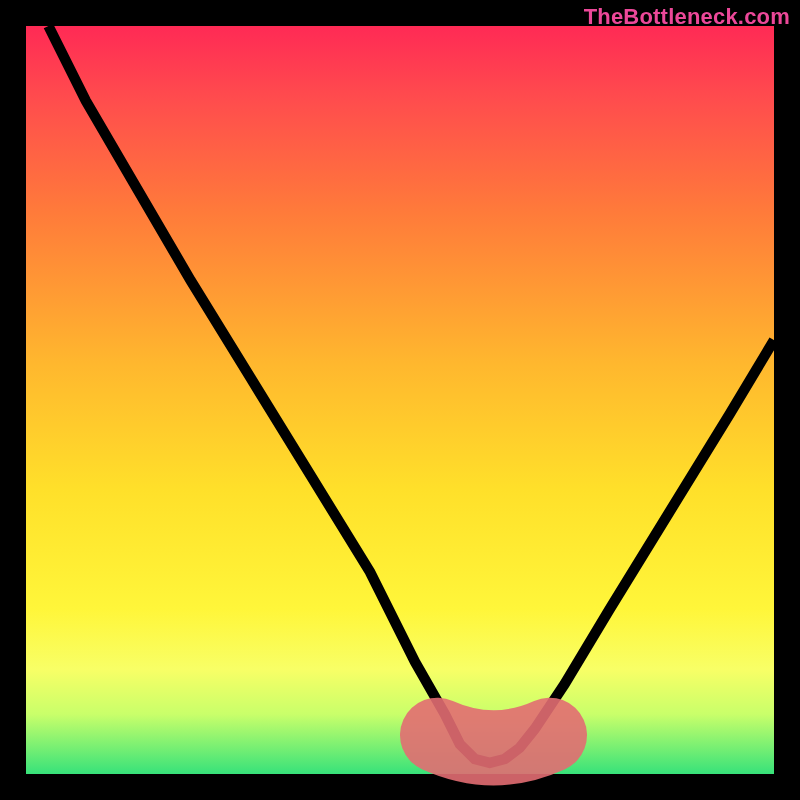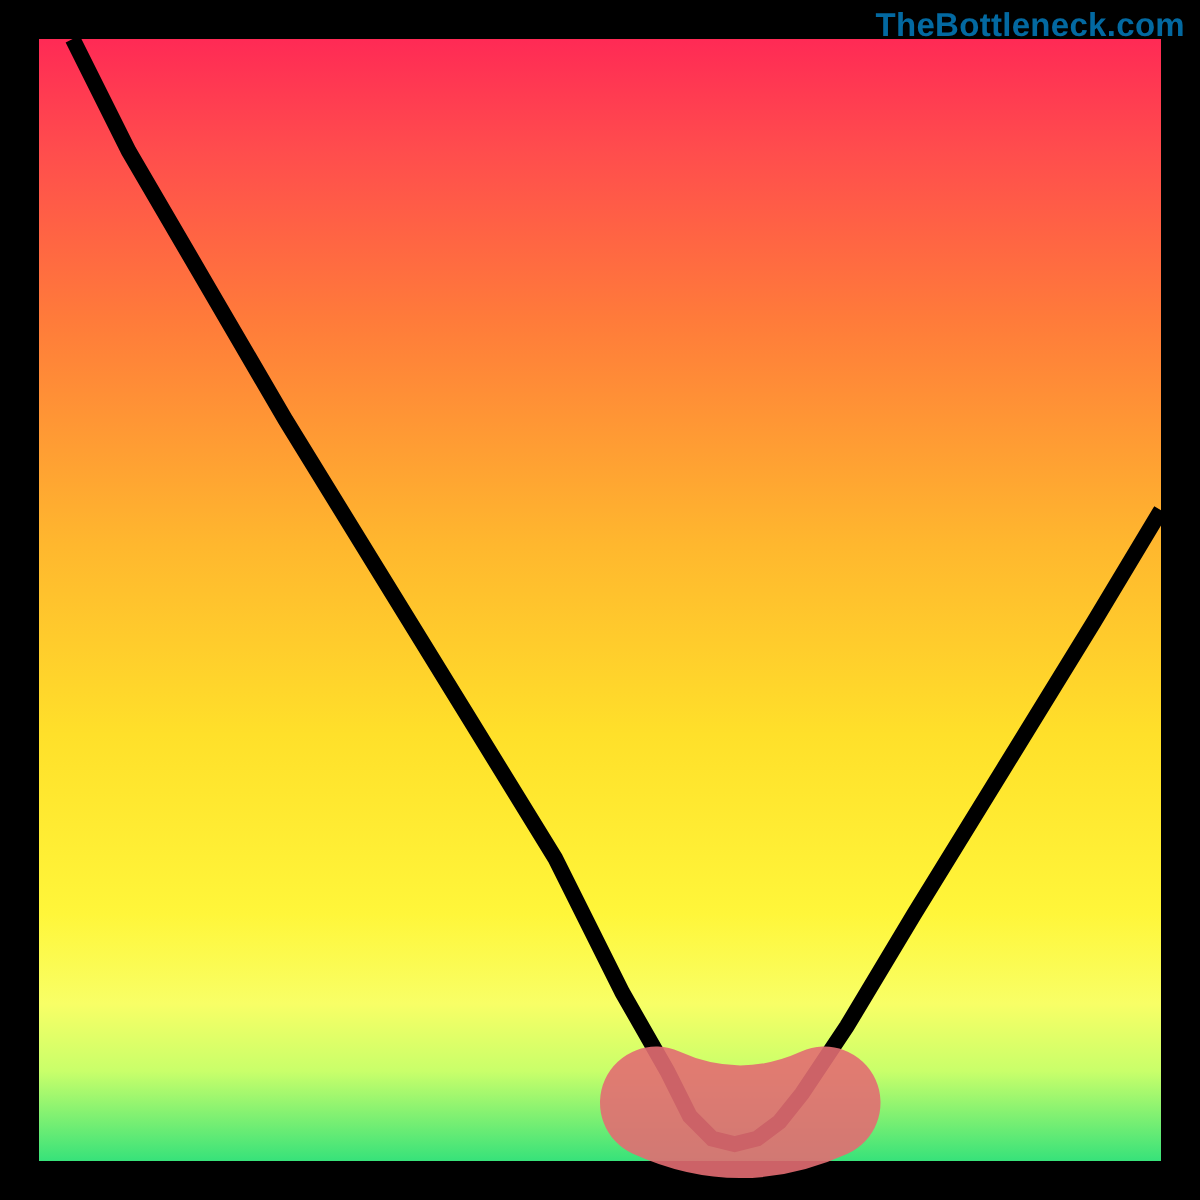--- a/index.html
+++ b/index.html
@@ -36,21 +36,21 @@
       #fff63a 78%,
       #f8ff66 86%,
       #c9ff6a 92%,
       #37e27a 100%
     );
   }
   .watermark {
     position: absolute;
     top: 4px;
     right: 10px;
-    color: #0369a1;
+    color: #ec4899;
     font-size: 22px;
     font-weight: 600;
     letter-spacing: 0.2px;
   }
   svg.curve {
     position: absolute;
     top: 0;
     left: 0;
     width: 748px;
     height: 748px;

